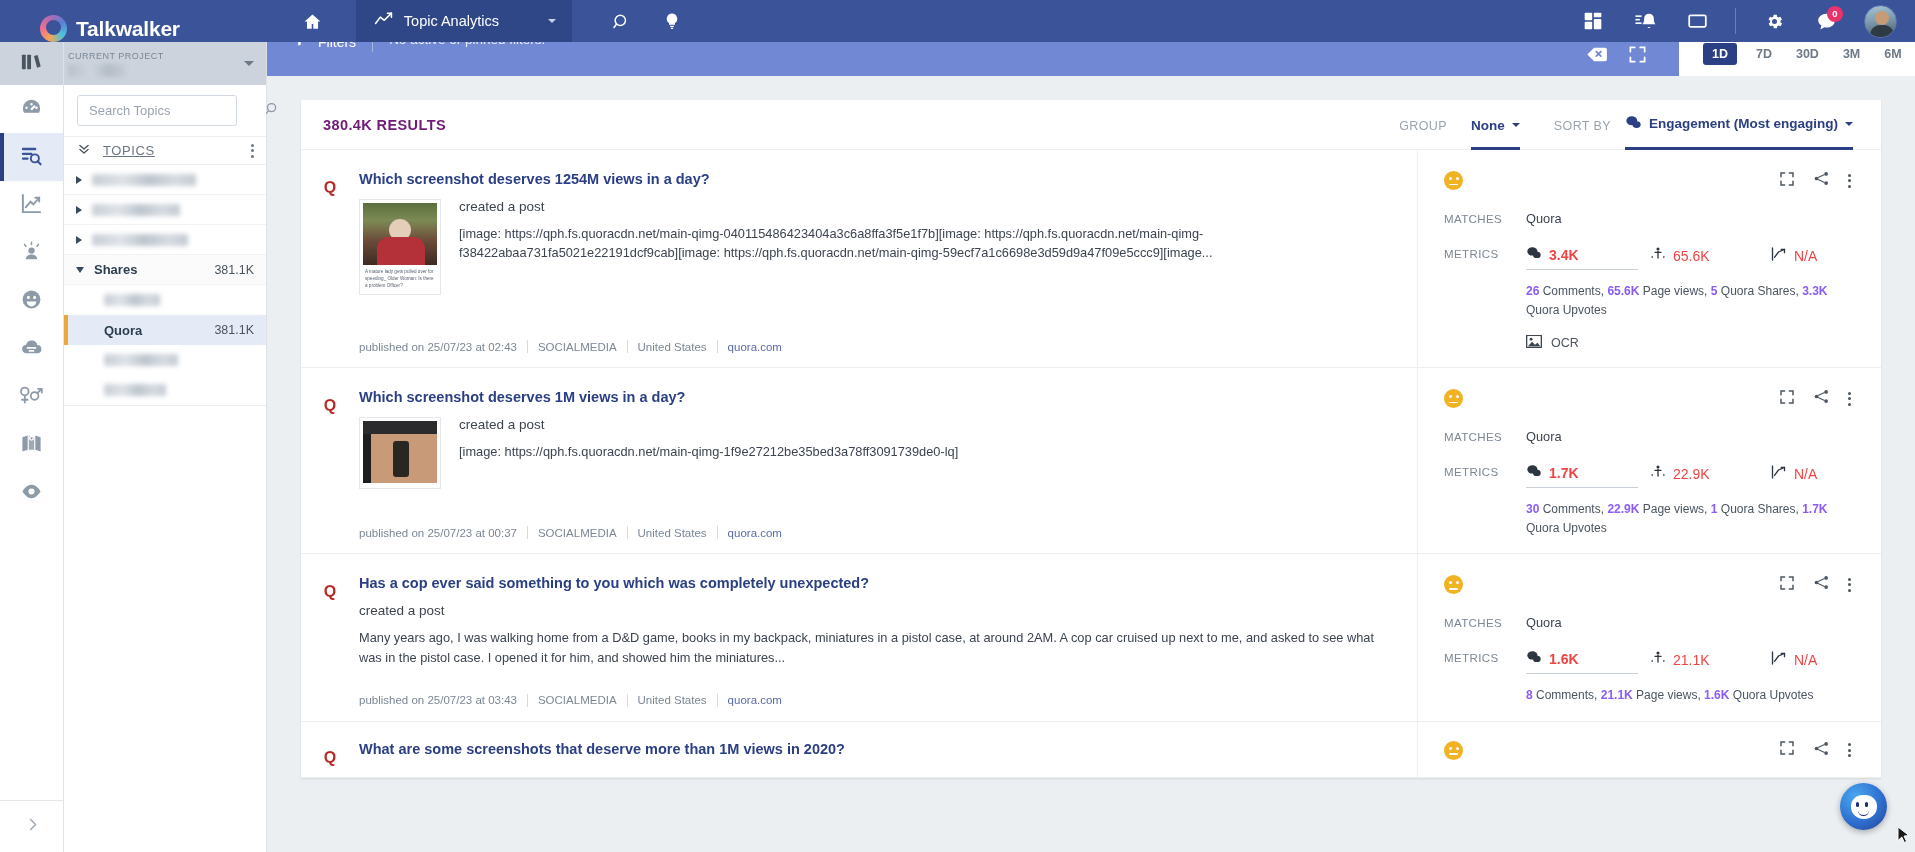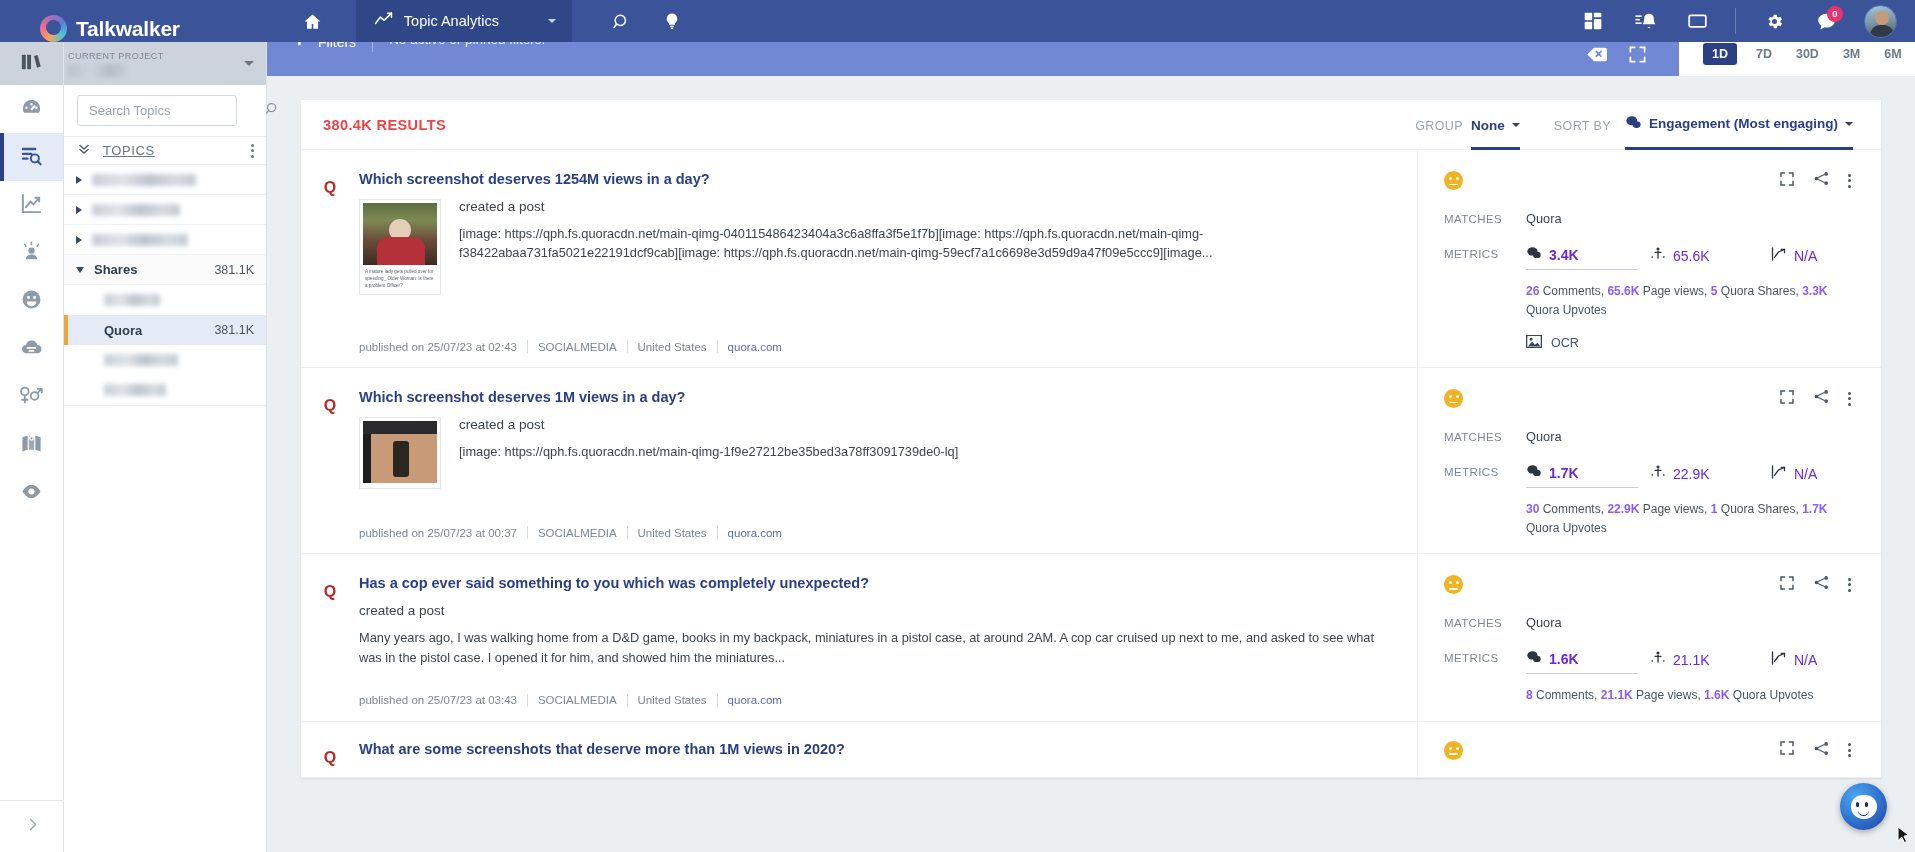--- a/index.html
+++ b/index.html
@@ -188,21 +188,21 @@
   
   .content {
     position: absolute; left: 267px; top: 86px; width: 1648px; height: 766px;
     overflow: hidden; background: #eceff1; padding: 14px 34px 0 34px;
   }
   .card-shell { background: #fff; box-shadow: 0 1px 2px rgba(0,0,0,.10); }
   .results-head {
     height: 50px; display: flex; align-items: center; padding: 0 28px 0 22px;
     border-bottom: 1px solid #edeff1;
   }
-  .results-count { font-size: 14.5px; font-weight: bold; color: #ef4444; letter-spacing: 0.4px; }
+  .results-count { font-size: 14.5px; font-weight: bold; color: #701a75; letter-spacing: 0.4px; }
   .rh-right { margin-left: auto; display: flex; align-items: flex-end; gap: 0; height: 50px; }
   .rh-lbl { font-size: 12.5px; color: #9aa4b0; letter-spacing: 0.4px; padding-bottom: 17px; }
   .rh-val {
     font-size: 13.5px; color: #2a3f84; font-weight: bold; padding-bottom: 14px;
     border-bottom: 3px solid #2a3f84; display: flex; align-items: center; gap: 7px;
   }
   .mini-caret {
     width: 0; height: 0; border-left: 4px solid transparent; border-right: 4px solid transparent;
     border-top: 4.5px solid #2a3f84;
   }
@@ -268,21 +268,21 @@
   }
   .senti::after {
     content:""; position:absolute; left:5px; top:12.5px; width:9px; height:1.8px; background:#fff; border-radius:1px;
   }
   .rr-actions { margin-left: auto; display: flex; align-items: center; gap: 18px; color: #4a5560; }
   .kv { display: flex; margin-top: 20px; }
   .kv .k { width: 82px; font-size: 11.5px; color: #7b8794; letter-spacing: 0.4px; flex: none; padding-top: 2px; }
   .kv .v { font-size: 12.8px; color: #3c4450; }
   .metrics-row { display: flex; gap: 0; align-items: flex-start; }
   .metric {
-    display: flex; align-items: center; gap: 7px; font-size: 14px; font-weight: bold; color: #6d28d9;
+    display: flex; align-items: center; gap: 7px; font-size: 14px; font-weight: bold; color: #ef4444;
   }
   .metric.m1 { width: 112px; border-bottom: 1px solid #c9cfd6; padding-bottom: 6px; }
   .metric.m2 { width: 120px; font-weight: normal; }
   .metric.m3 { font-weight: normal; }
   .metrics-detail {
     margin-top: 12px; font-size: 12px; color: #4a5560; line-height: 1.55; max-width: 330px;
   }
   .metrics-detail b { color: #8b5cf6; }
   .ocr-flag { display: flex; align-items: center; gap: 9px; margin-top: 16px; font-size: 12.5px; color: #4a5560; }
 
@@ -612,21 +612,21 @@
   </div>
 </div>
 
 <div class="content">
   <div class="card-shell">
 
     <div class="results-head">
       <div class="results-count">380.4K RESULTS</div>
       <div class="rh-right">
         <span class="rh-lbl">GROUP</span>
-        <span class="rh-val" style="margin-left:8px">
+        <span class="rh-val" style="margin-left:24px">
           <span>None</span>
           <span class="mini-caret"></span>
         </span>
         <span class="rh-lbl" style="margin-left:34px">SORT BY</span>
         <span class="rh-val" style="margin-left:14px">
           <span>
             <svg width="17" height="15" viewBox="0 0 24 22" fill="#2a3f84">
                 <ellipse cx="9.5" cy="8.5" rx="8" ry="6.6"></ellipse>
                 <ellipse cx="16.5" cy="14" rx="6" ry="5"></ellipse>
               </svg>

